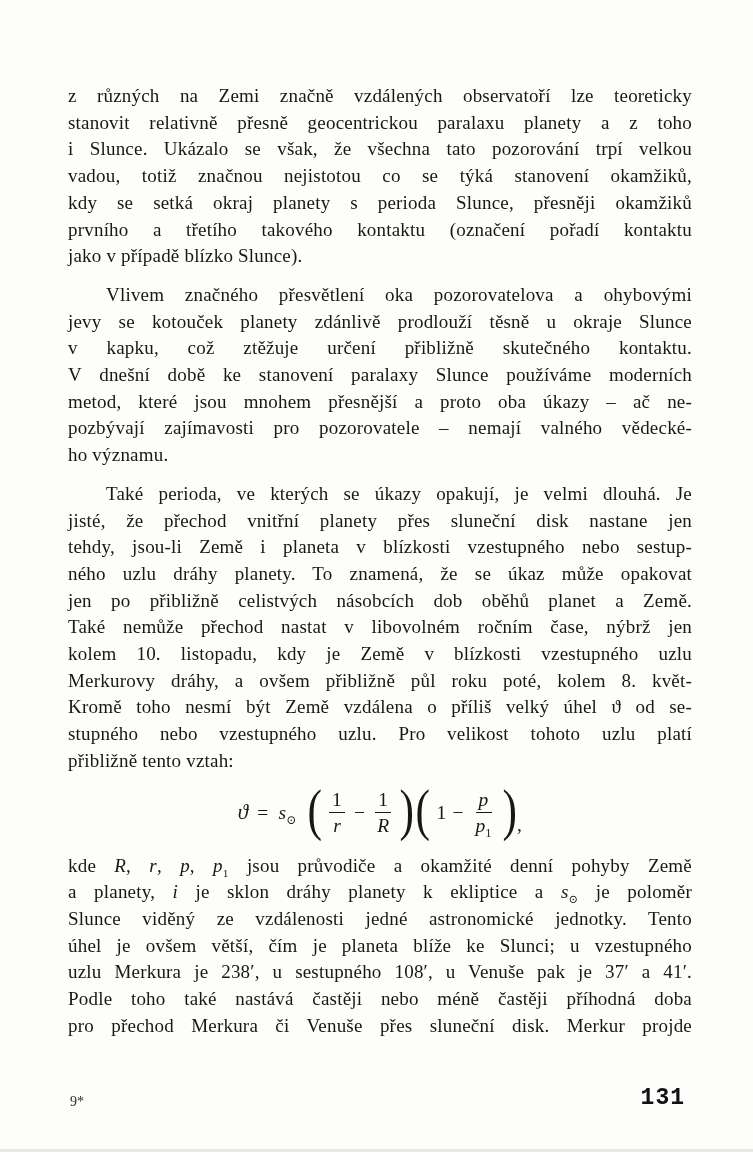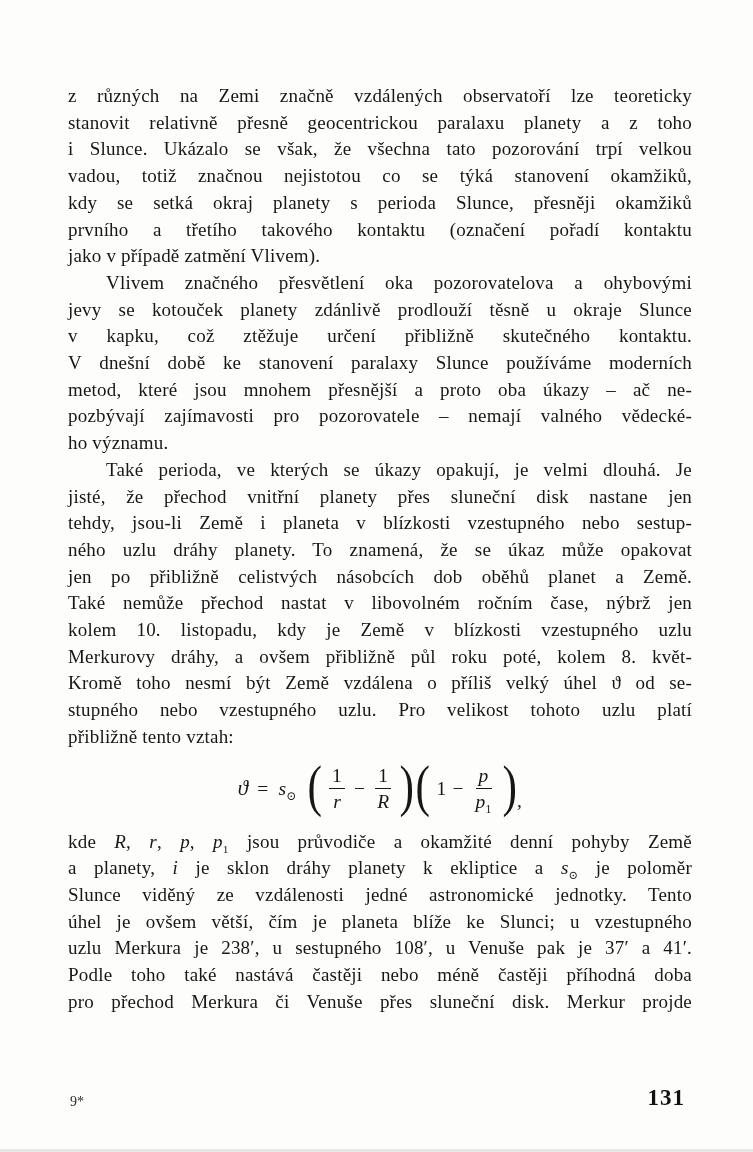--- a/index.html
+++ b/index.html
@@ -26,21 +26,21 @@
     line-height: 26.7px;
     letter-spacing: 0.2px;
   }
   .para { margin: 0; }
   .line {
     text-align: justify;
     text-align-last: justify;
     white-space: normal;
   }
   .line.ragged { text-align-last: left; }
-  .line.indent { text-indent: 38px; }
+  .line.indent { text-indent: 38px; margin-top: 12px; }
   .it { font-style: italic; }
   sub { font-size: 0.6em; line-height: 0; }
 
   
   .formula {
     display: flex;
     align-items: center;
     justify-content: center;
     height: 72px;
     margin: 2px 0 4px 0;
@@ -83,41 +83,41 @@
     position: absolute;
     left: 70px;
     top: 1094px;
     font-size: 14px;
     color: #2a2a28;
   }
   .footer-right {
     position: absolute;
     right: 68px;
     top: 1085px;
-    font-family: Liberation Serif, serif;
+    font-family: Liberation Mono, monospace;
     font-weight: 700;
     font-size: 23px;
     letter-spacing: 1px;
     color: #111;
   }
 </style>
 </head>
 <body>
 
 <div class="page">
   <div class="text-block">
 
     <div class="para">
         <div class="line">z různých na Zemi značně vzdálených observatoří lze teoreticky</div>
         <div class="line">stanovit relativně přesně geocentrickou paralaxu planety a z toho</div>
         <div class="line">i Slunce. Ukázalo se však, že všechna tato pozorování trpí velkou</div>
         <div class="line">vadou, totiž značnou nejistotou co se týká stanovení okamžiků,</div>
         <div class="line">kdy se setká okraj planety s perioda Slunce, přesněji okamžiků</div>
         <div class="line">prvního a třetího takového kontaktu (označení pořadí kontaktu</div>
-        <div class="line ragged">jako v případě zatmění Vlivem).</div>
+        <div class="line ragged">jako v případě blízko Slunce).</div>
       </div>
     <div class="para">
         <div class="line indent">Vlivem značného přesvětlení oka pozorovatelova a ohybovými</div>
         <div class="line">jevy se kotouček planety zdánlivě prodlouží těsně u okraje Slunce</div>
         <div class="line">v kapku, což ztěžuje určení přibližně skutečného kontaktu.</div>
         <div class="line">V dnešní době ke stanovení paralaxy Slunce používáme moderních</div>
         <div class="line">metod, které jsou mnohem přesnější a proto oba úkazy – ač ne-</div>
         <div class="line">pozbývají zajímavosti pro pozorovatele – nemají valného vědecké-</div>
         <div class="line ragged">ho významu.</div>
       </div>

